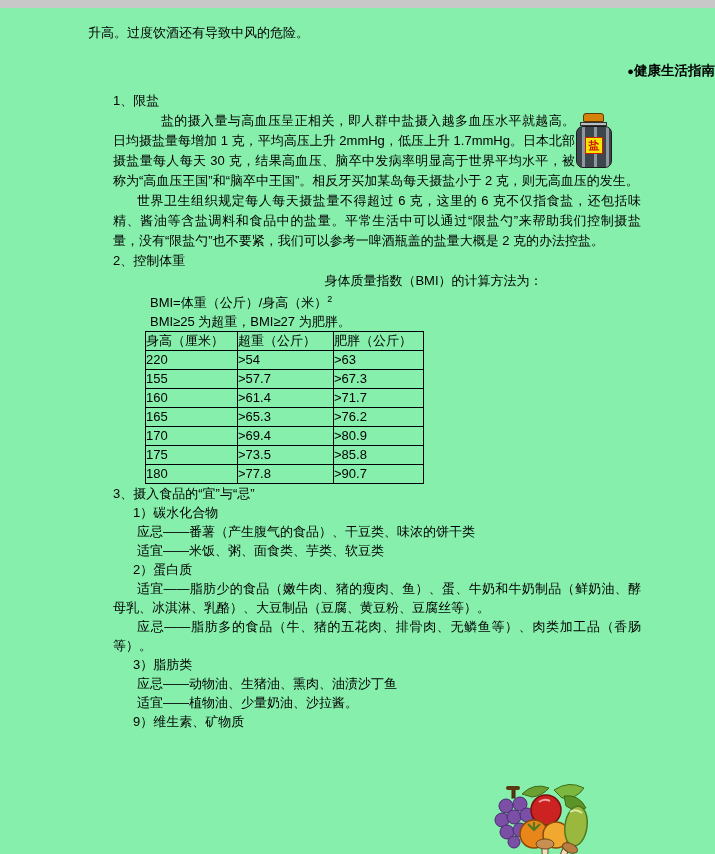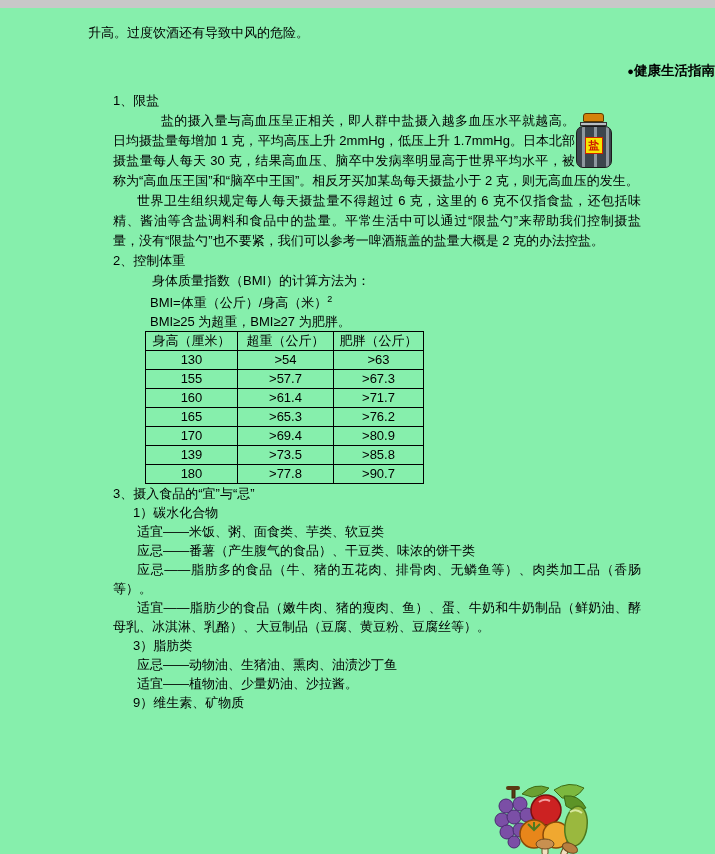--- a/index.html
+++ b/index.html
@@ -38,28 +38,28 @@
   .jar-neck { position:absolute; left:5px; top:9px; width:27px; height:4px;
               background:#b9bec2; border:1px solid #333; }
   .jar-body { position:absolute; left:1px; top:13px; width:36px; height:42px;
               border:1px solid #1a1a1a; border-radius:7px;
               background:repeating-linear-gradient(90deg,#3d464d 0 5px,#8d979e 5px 8px,#3d464d 8px 12px); }
   .jar-label{ position:absolute; left:10px; top:24px; width:18px; height:17px;
               background:#f7e600; border:1px solid #cc2200;
               color:#cc1100; font-weight:bold; font-size:11px; line-height:15px; text-align:center; }
 
   .weight-title { line-height:20px; margin-top:0; }
-  .w-line1 { margin-left:152px; line-height:19px; }
+  .w-line1 { margin-left:152px; line-height:19px;text-align:center; }
   .w-line2 { margin-left:150px; line-height:19px; }
   .w-line2 sup { font-size:9px; }
   .w-line3 { margin-left:150px; line-height:19px; }
   .w-line4 { margin-left:141px; line-height:19px; }
 
   table.bmi { margin-left:145px; border-collapse:collapse; }
-  table.bmi td { border:1px solid #000; text-align:center; font-size:13px;
+  table.bmi td { border:1px solid #000; text-align:left; font-size:13px;
                  height:19px; line-height:18px; padding:0; }
   .col-h { width:92px; } .col-o { width:96px; } .col-f { width:90px; }
 
   .food-title { line-height:19px; }
   .food-sub   { margin-left:133px; line-height:19px; }
   .food-entry { margin-left:137px; line-height:19px; }
   .food-para  { margin-left:113px; width:528px; text-indent:24px; line-height:19px; text-align:justify; }
   .food-para-last { width:382px; line-height:18px; }
 
   .fruits-wrap { position:absolute; left:494px; top:772px; width:98px; height:78px; }
@@ -97,21 +97,21 @@
     <div class="w-line3">BMI≥25 为超重，BMI≥27 为肥胖。</div>
 
     <table class="bmi">
       <tbody>
         <tr>
           <td class="col-h">身高（厘米）</td>
           <td class="col-o">超重（公斤）</td>
           <td class="col-f">肥胖（公斤）</td>
         </tr>
         <tr>
-          <td>130</td>
+          <td>220</td>
           <td>&gt;54</td>
           <td>&gt;63</td>
         </tr>
         <tr>
           <td>155</td>
           <td>&gt;57.7</td>
           <td>&gt;67.3</td>
         </tr>
         <tr>
           <td>160</td>
@@ -122,38 +122,39 @@
           <td>165</td>
           <td>&gt;65.3</td>
           <td>&gt;76.2</td>
         </tr>
         <tr>
           <td>170</td>
           <td>&gt;69.4</td>
           <td>&gt;80.9</td>
         </tr>
         <tr>
-          <td>139</td>
+          <td>175</td>
           <td>&gt;73.5</td>
           <td>&gt;85.8</td>
         </tr>
         <tr>
           <td>180</td>
           <td>&gt;77.8</td>
           <td>&gt;90.7</td>
         </tr>
       </tbody>
     </table>
 
     <div class="num-title food-title">3、摄入食品的“宜”与“忌”</div>
     <div class="food-sub">1）碳水化合物</div>
+    <div class="food-entry">应忌——番薯（产生腹气的食品）、干豆类、味浓的饼干类</div>
     <div class="food-entry">适宜——米饭、粥、面食类、芋类、软豆类</div>
-    <div class="food-entry">应忌——番薯（产生腹气的食品）、干豆类、味浓的饼干类</div>
+    <div class="food-sub">2）蛋白质</div>
+    <div class="food-para">适宜——脂肪少的食品（嫩牛肉、猪的瘦肉、鱼）、蛋、牛奶和牛奶制品（鲜奶油、酵母乳、冰淇淋、乳酪）、大豆制品（豆腐、黄豆粉、豆腐丝等）。</div>
     <div class="food-para">应忌——脂肪多的食品（牛、猪的五花肉、排骨肉、无鳞鱼等）、肉类加工品（香肠等）。</div>
-    <div class="food-para">适宜——脂肪少的食品（嫩牛肉、猪的瘦肉、鱼）、蛋、牛奶和牛奶制品（鲜奶油、酵母乳、冰淇淋、乳酪）、大豆制品（豆腐、黄豆粉、豆腐丝等）。</div>
     <div class="food-sub">3）脂肪类</div>
     <div class="food-entry">应忌——动物油、生猪油、熏肉、油渍沙丁鱼</div>
     <div class="food-entry">适宜——植物油、少量奶油、沙拉酱。</div>
     <div class="food-sub">9）维生素、矿物质</div>
 
   </div>
 
   <div class="fruits-wrap">
     <svg width="98" height="78" viewBox="0 0 98 78">
 

